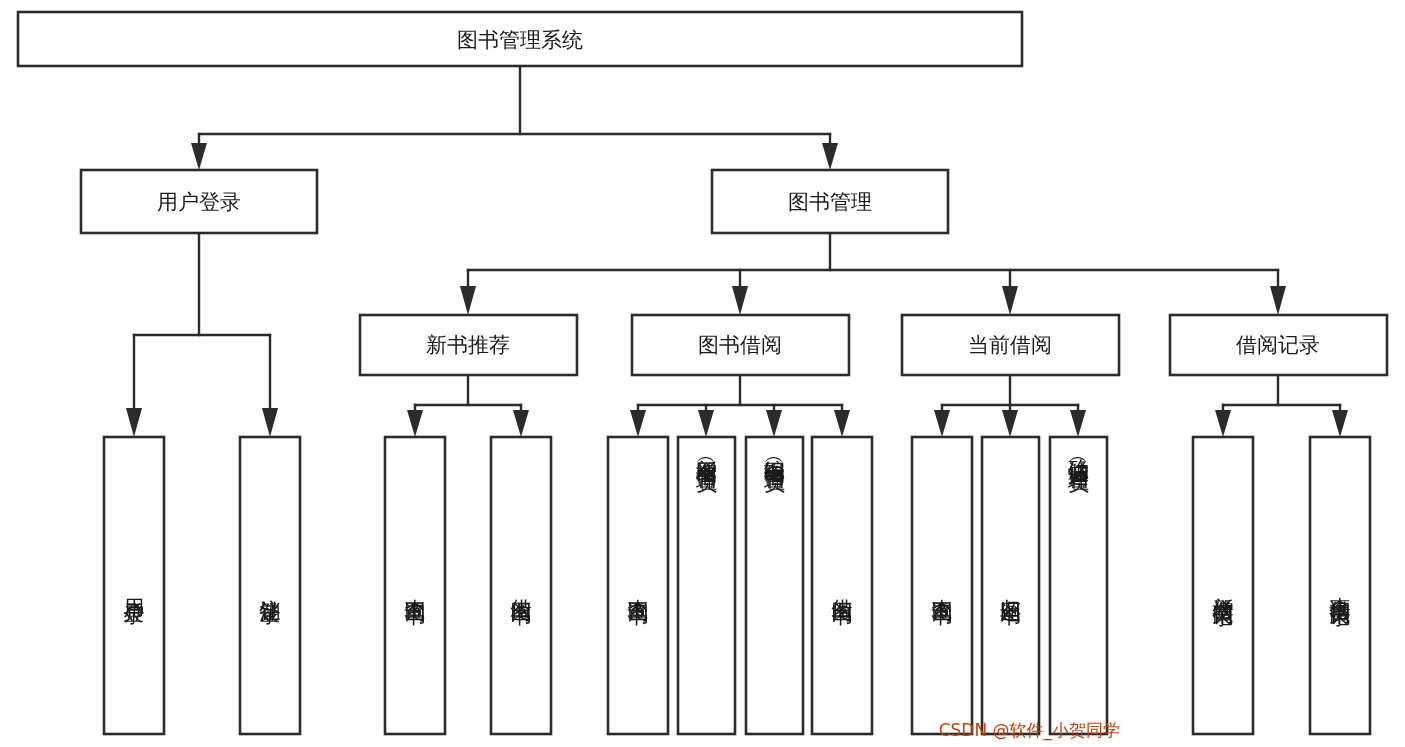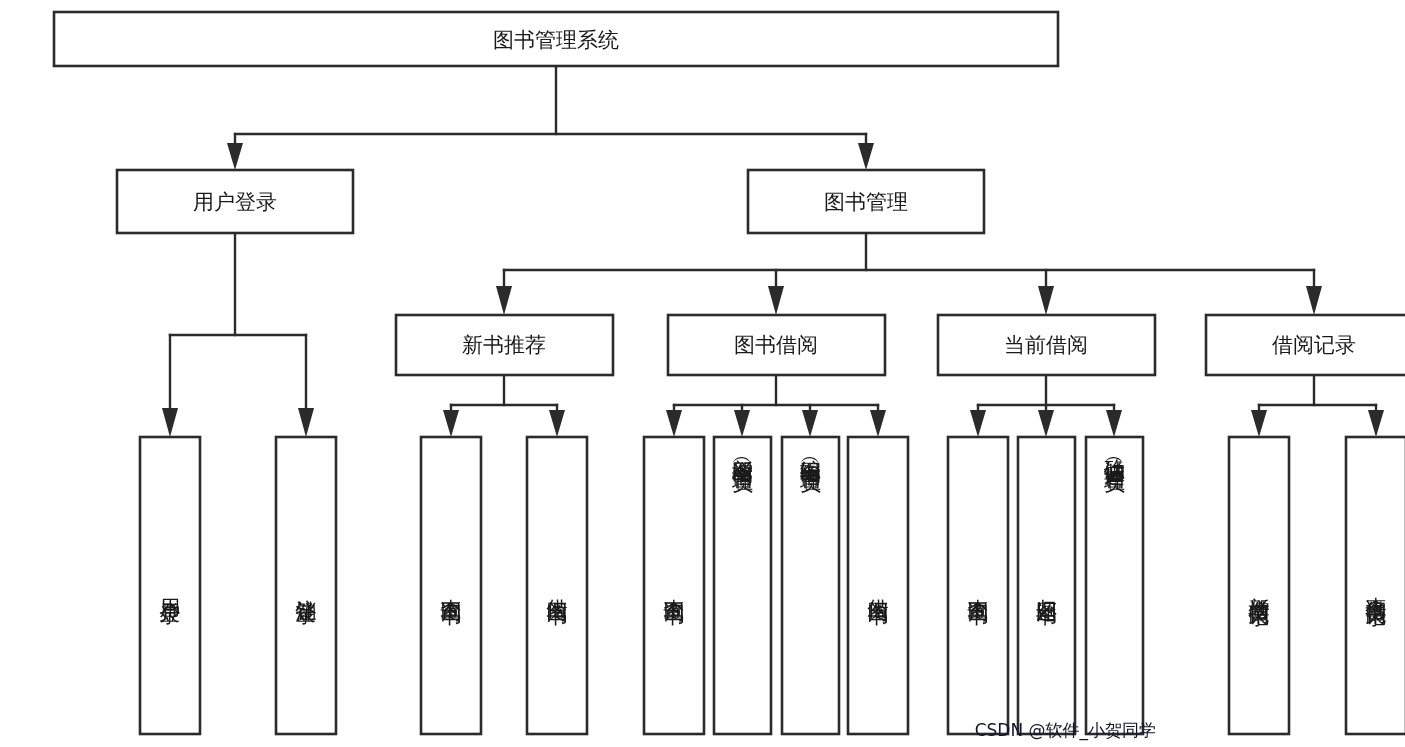--- a/index.html
+++ b/index.html
@@ -12,21 +12,20 @@
     height: 747px;
     font-family: "DejaVu Sans", "Liberation Sans", sans-serif;
     overflow: hidden;
     position: relative;
   }
   #diagram-root {
     position: absolute;
     left: 0; top: 0;
     width: 1128px;
     height: 747px;
-    padding-left: 36px;
   }
   svg.flow {
     display: block;
     width: 1405px;
     height: 747px;
   }
   .node-rect {
     fill: #ffffff;
     stroke: #2b2b2b;
     stroke-width: 2.6;
@@ -66,21 +65,21 @@
     color: #1a1a1a;
     letter-spacing: 2px;
     white-space: nowrap;
     font-family: "DejaVu Sans", "Liberation Sans", sans-serif;
   }
   .watermark {
     position: absolute;
     right: 8px;
     bottom: 5px;
     font-size: 17px;
-    color: #0f172a;
+    color: #c2410c;
     font-family: "DejaVu Sans", "Liberation Sans", sans-serif;
     white-space: nowrap;
     user-select: none;
   }
 </style>
 </head>
 <body>
 
 <div id="diagram-root">
 

